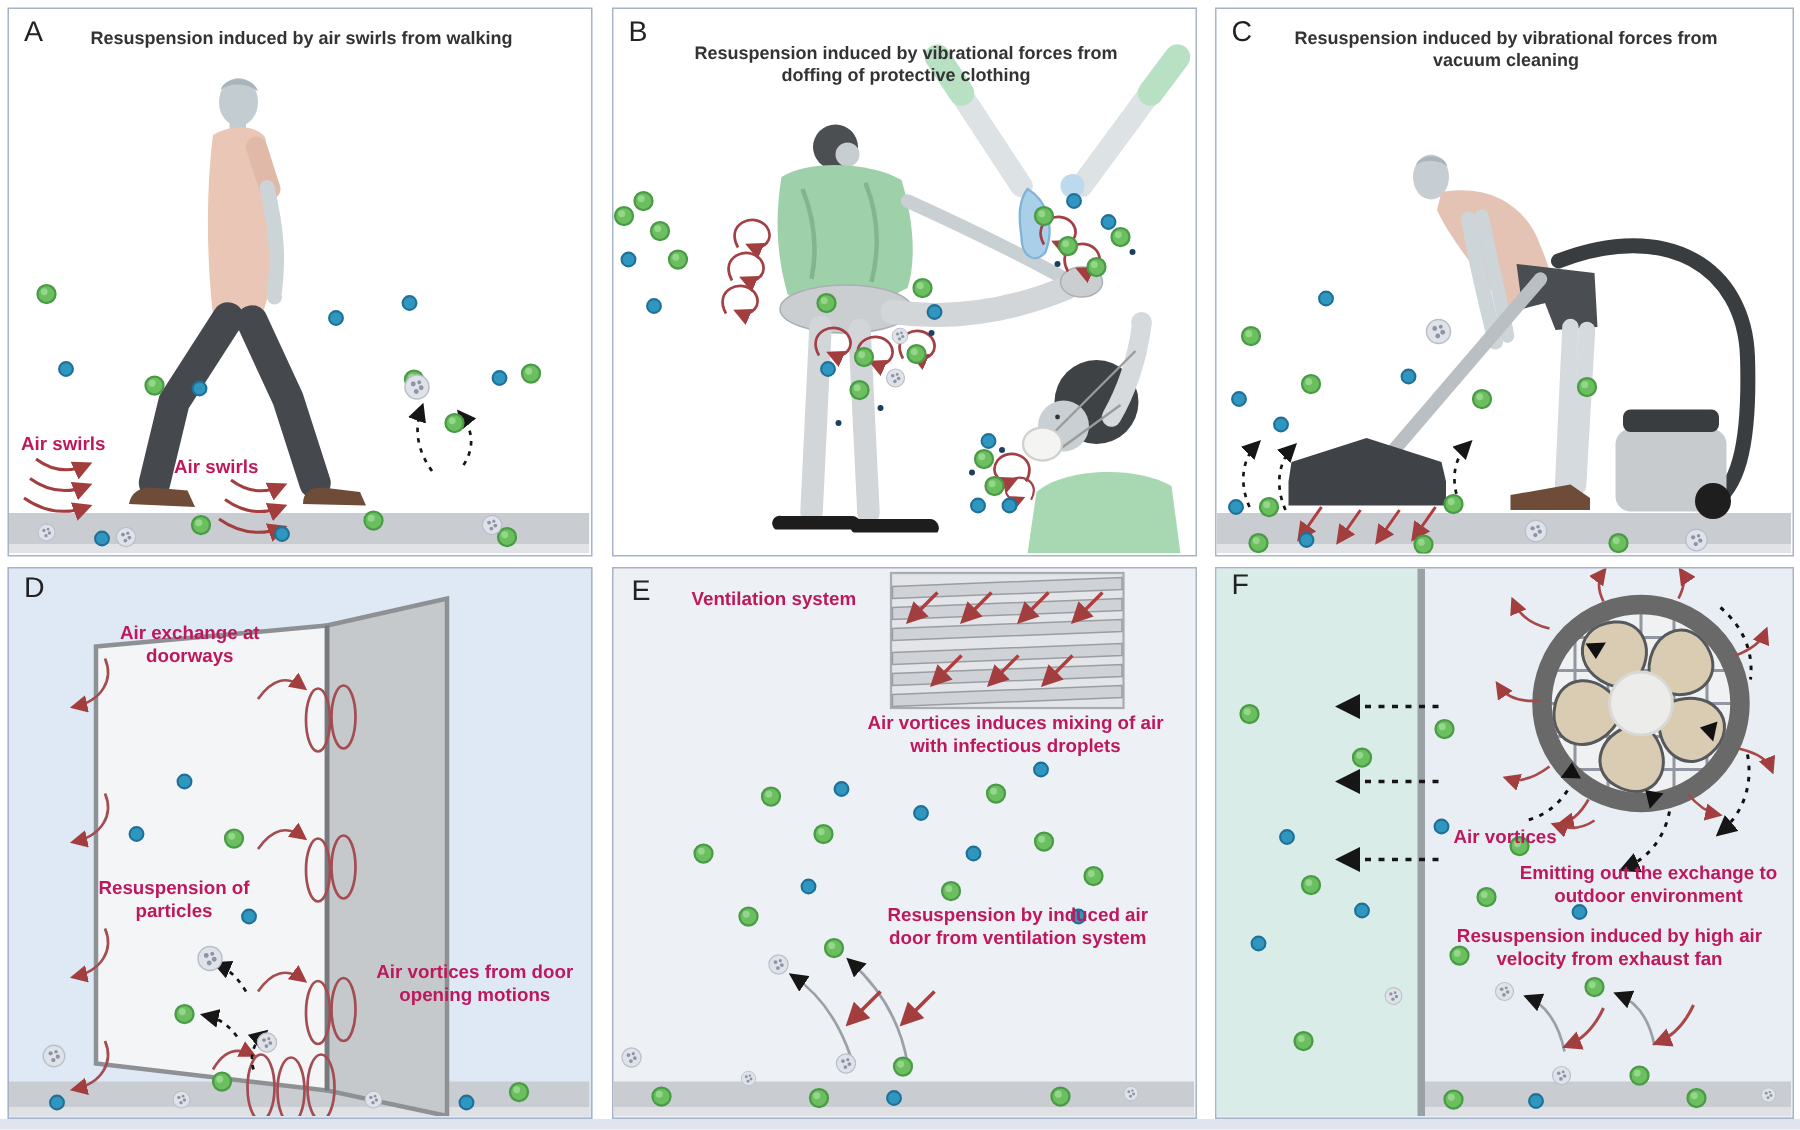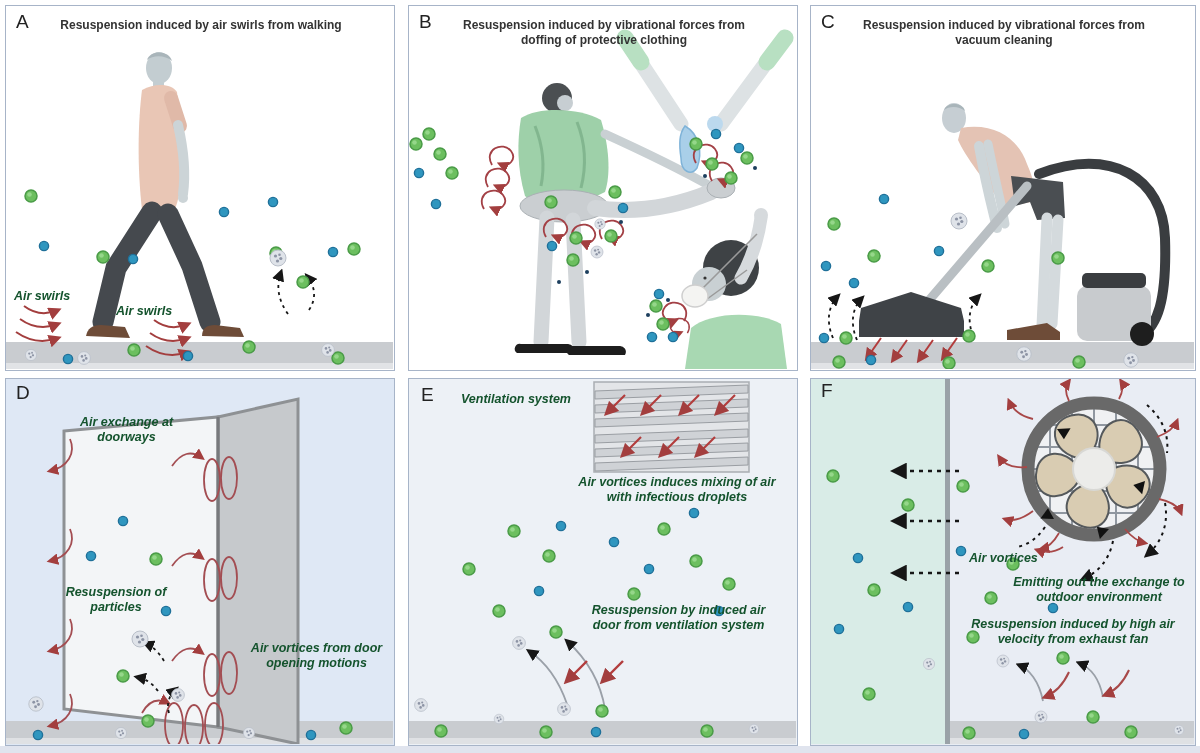--- a/index.html
+++ b/index.html
@@ -3,21 +3,21 @@
 <meta charset="utf-8">
 <style>
   html,body{margin:0;padding:0;}
   body{width:1200px;height:753px;position:relative;background:#fff;font-family:"Liberation Sans",sans-serif;overflow:hidden;}
   .figure{position:absolute;inset:0;}
   .bottom-strip{position:absolute;left:0;right:0;bottom:0;height:7px;background:#e0e4ee;}
   .panel{position:absolute;border:1.6px solid #a7b4c8;box-sizing:border-box;background:#fff;}
   .panel svg{position:absolute;left:0;top:0;}
   .pletter{position:absolute;font-size:19px;font-weight:500;color:#222;z-index:5;}
   .ptitle{position:absolute;text-align:center;font-size:12px;font-weight:600;color:#333;line-height:1.25;z-index:5;}
-  .lbl{position:absolute;font-size:12.5px;font-weight:600;color:#14532d;text-align:center;line-height:1.2;z-index:5;font-style:italic;}
+  .lbl{position:absolute;font-size:12.5px;font-weight:600;color:#be185d;text-align:center;line-height:1.2;z-index:5;}
   .lbl.left{text-align:left;}
 </style>
 </head>
 <body>
 
 <svg width="0" height="0" style="position:absolute">
   <defs>
     <g id="gp">
         <circle r="6" fill="#6cbf5f" stroke="#4a9b47" stroke-width="1.5"></circle>
         <circle r="2.3" cx="-1.5" cy="-1.5" fill="#9ad98f" opacity="0.9"></circle>
@@ -106,21 +106,21 @@
             <use href="#gc"></use>
           </g>
       </g>
     </svg>
     <div class="lbl left" style="left:8px;top:283px;width:90px;">Air swirls</div>
     <div class="lbl left" style="left:110px;top:298px;width:90px;">Air swirls</div>
   </div>
 
   <div class="panel" style="left:408px;top:5px;width:390px;height:366px;">
     <div class="pletter" style="left:10px;top:5px;">B</div>
-    <div class="ptitle" style="left:35px;top:12px;width:320px;">Resuspension induced by vibrational forces from doffing of protective clothing</div>
+    <div class="ptitle" style="left:35px;top:22px;width:320px;">Resuspension induced by vibrational forces from doffing of protective clothing</div>
     <svg width="387" height="363" viewBox="0 0 387 363">
       <g>
         <circle cx="148" cy="92" r="15" fill="#4b4f52"></circle>
         <circle cx="156" cy="97" r="8" fill="#c7ced2"></circle>
         <path d="M112,112 C130,100 172,102 192,114 C200,140 202,168 196,186 C170,200 128,202 116,190 C108,162 108,136 112,112 Z" fill="#9ed0a9"></path>
         <path d="M126,120 C134,140 136,160 132,180" stroke="#6fa57e" stroke-width="3" fill="none" opacity="0.6"></path>
         <path d="M168,116 C176,136 178,158 172,182" stroke="#6fa57e" stroke-width="3" fill="none" opacity="0.6"></path>
         <path d="M196,128 C240,148 276,166 303,181" stroke="#c9d0d3" stroke-width="9" stroke-linecap="round" fill="none"></path>
         <circle cx="306" cy="182" r="6" fill="#c9d0d3"></circle>
         <ellipse cx="155" cy="200" rx="44" ry="16" fill="#caced1" stroke="#aab0b4"></ellipse>

